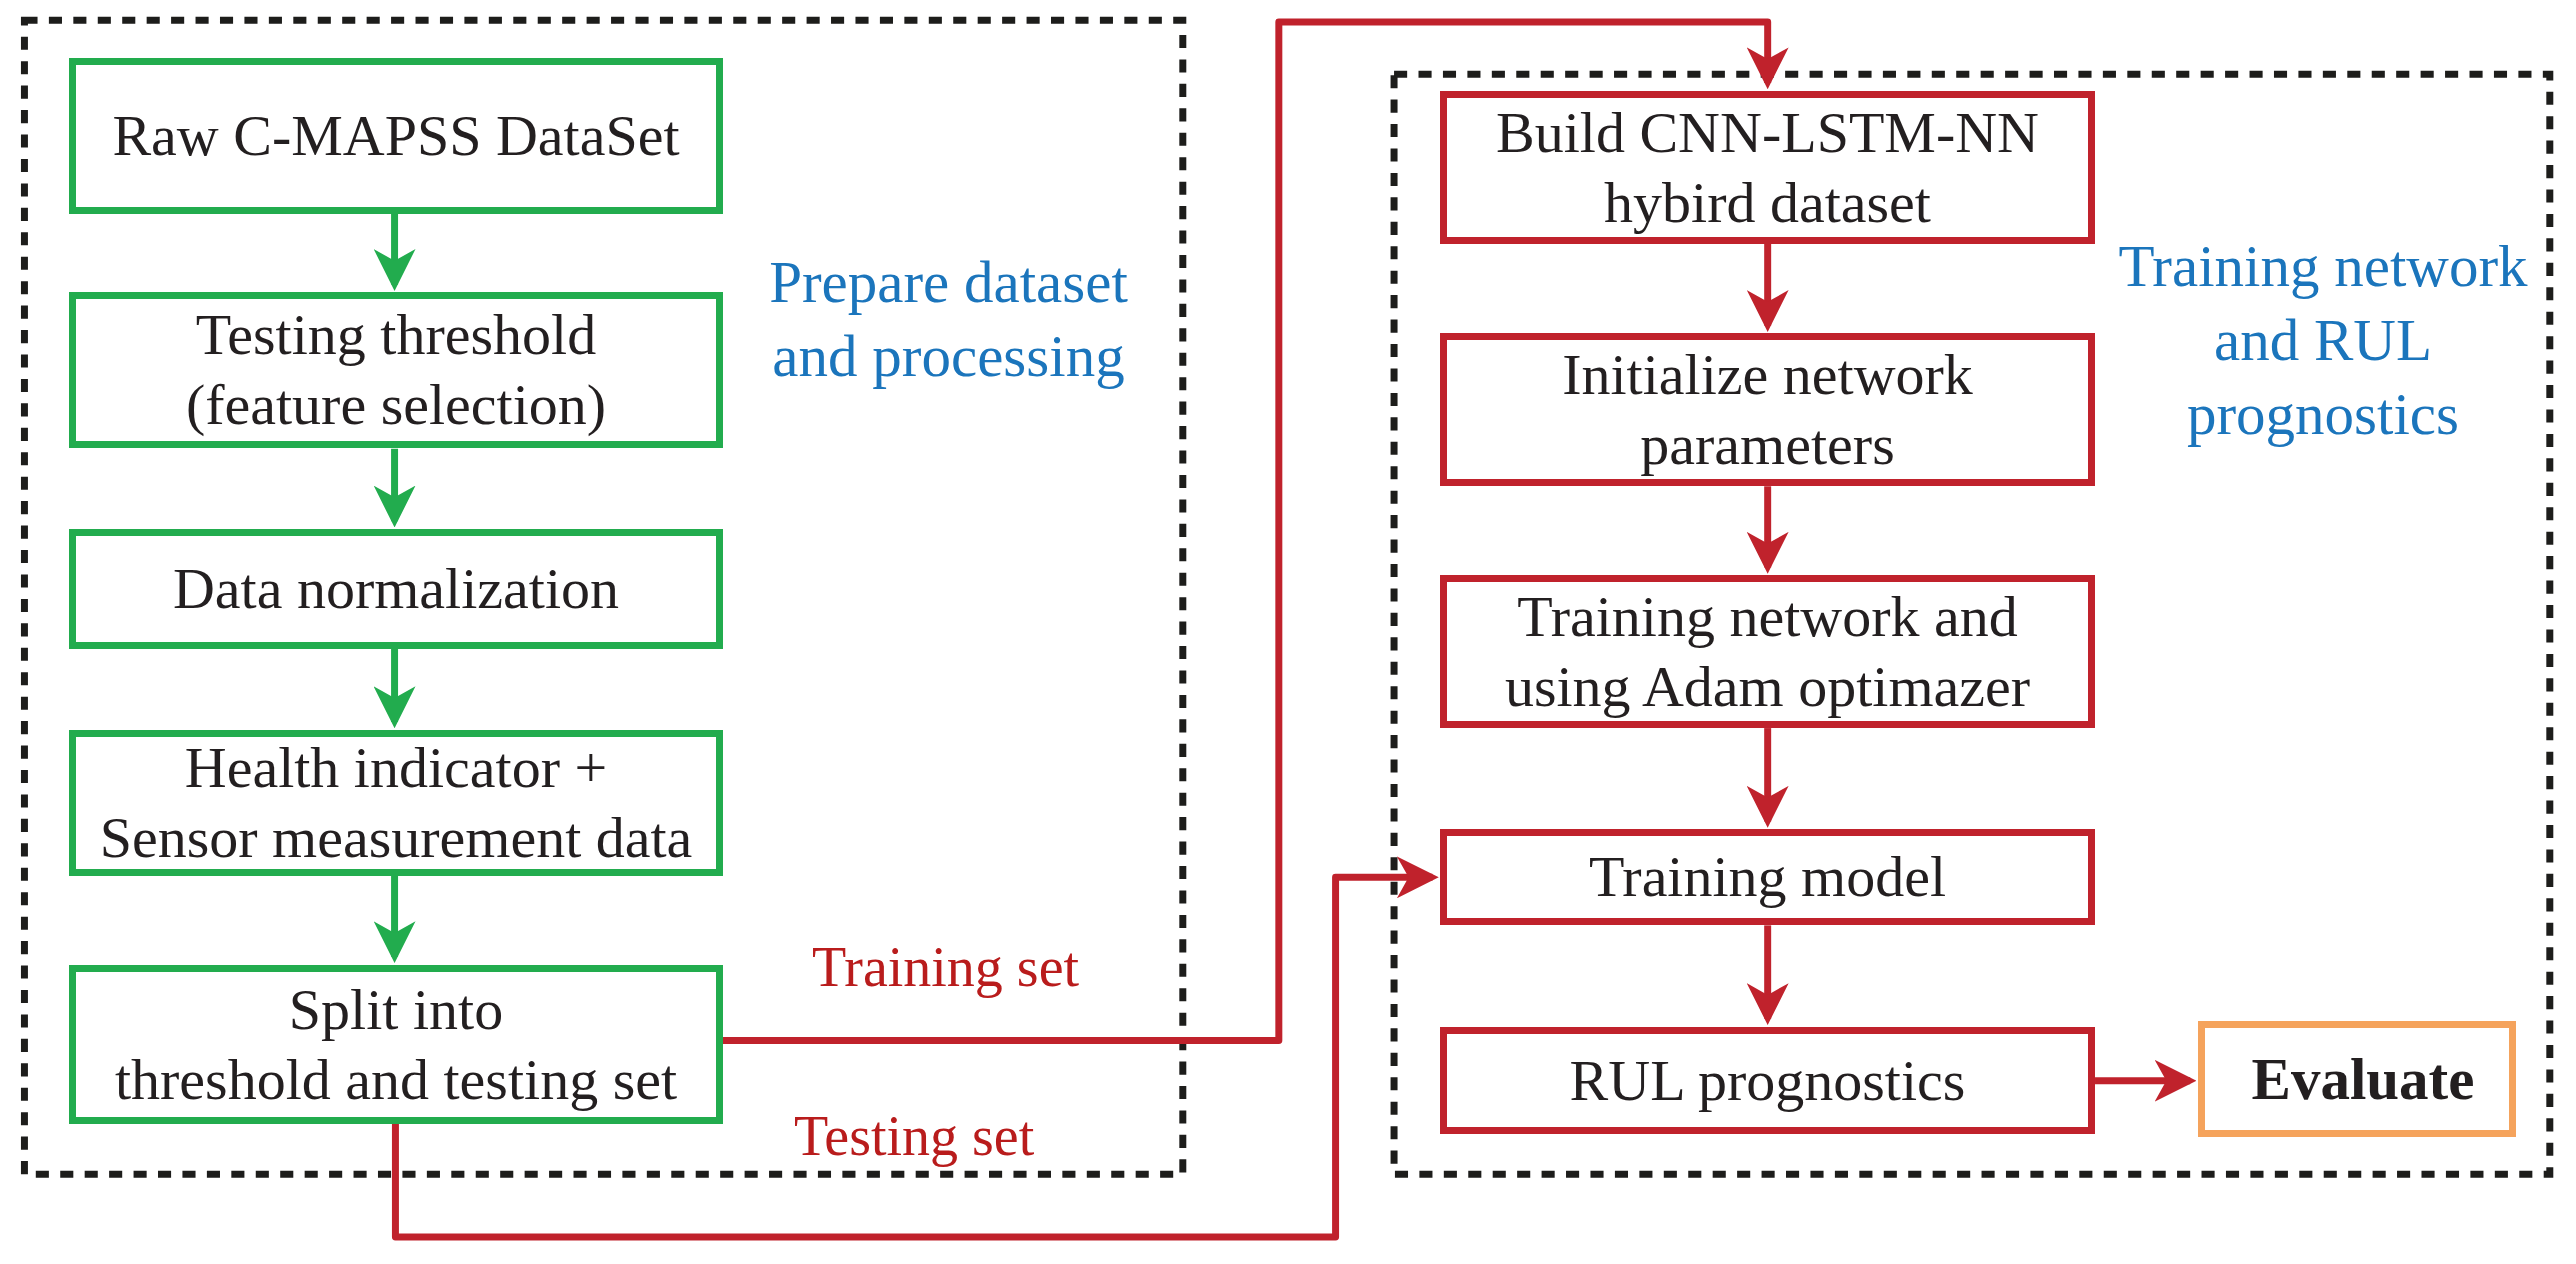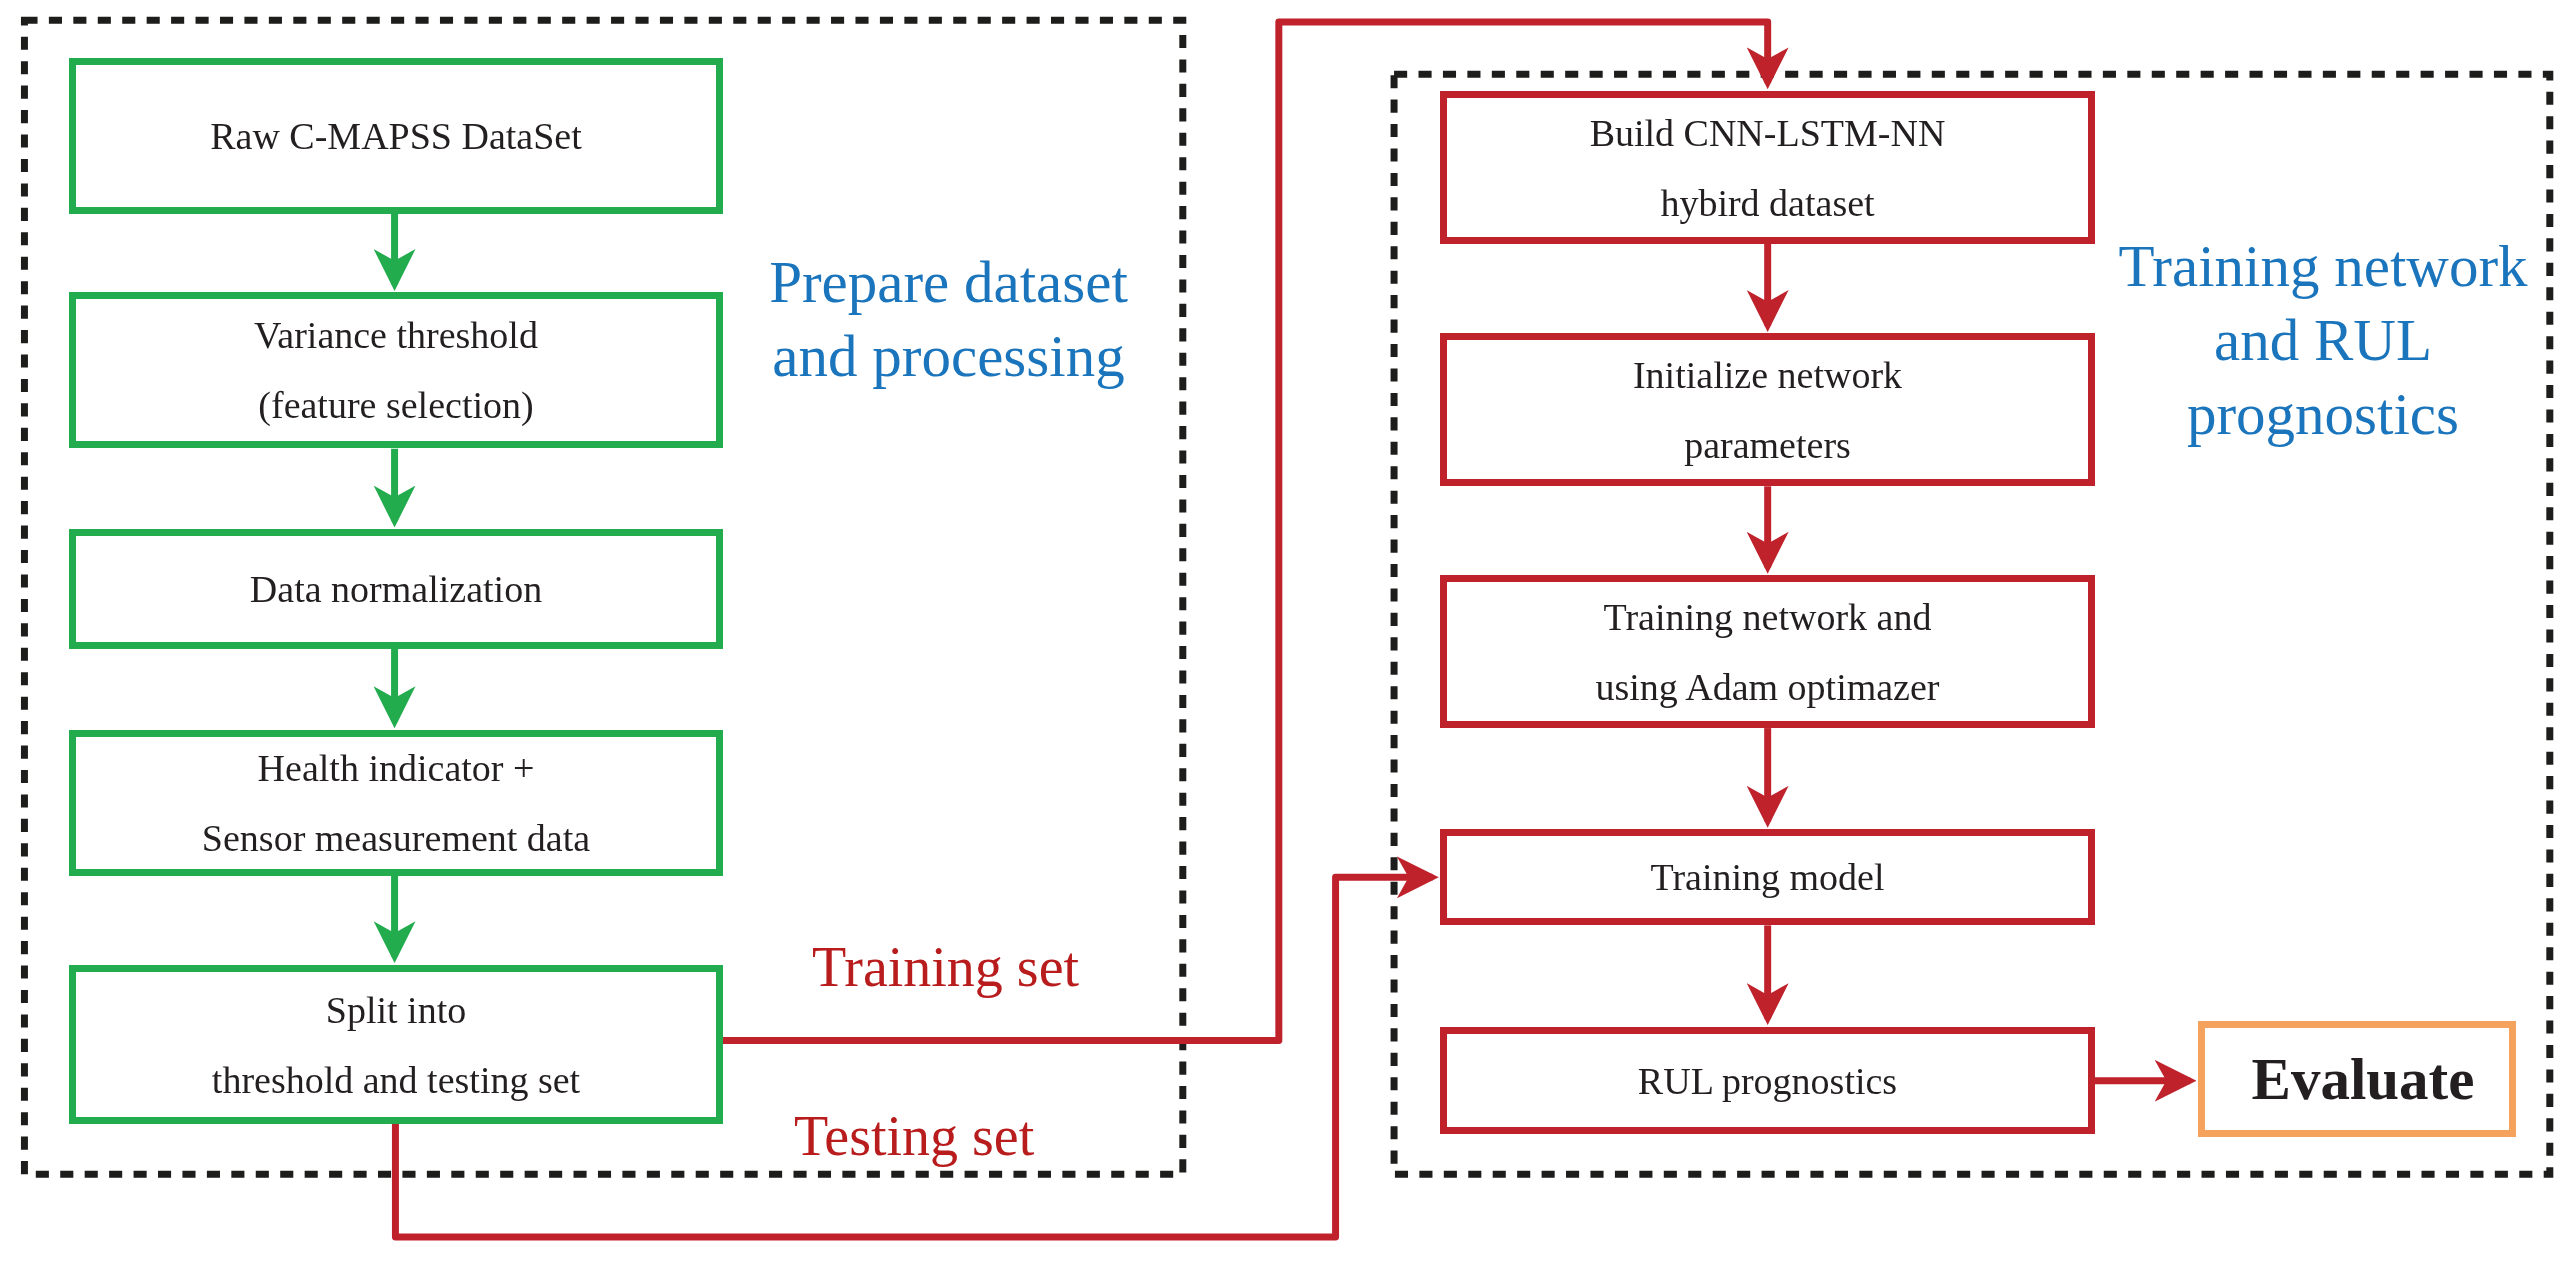--- a/index.html
+++ b/index.html
@@ -11,21 +11,21 @@
     color:#231f20;
     overflow:hidden;
   }
   svg.wires{position:absolute;left:0;top:0;width:2576px;height:1265px;}
   .box{
     position:absolute;
     box-sizing:border-box;
     display:flex;flex-direction:column;justify-content:center;align-items:center;
     text-align:center;
     background:#ffffff;
-    font-size:38px;line-height:70px;
+    font-size:58px;line-height:70px;
     z-index:2;
   }
   .box span{display:block;white-space:nowrap;}
   .green-box{border:7px solid #22ac4e;left:69px;width:654px;}
   .red-box{border:7.9px solid #c0222c;left:1440px;width:655px;}
   .orange-box{border:7px solid #f5a35c;font-weight:bold;font-size:59px;}
   .caption{
     position:absolute;text-align:center;z-index:2;
     font-size:59px;line-height:74px;color:#1b75bc;
   }
@@ -65,21 +65,21 @@
 
     <path d="M828,1192 L1465,1192 L1465,25 L2025,25 L2025,95" stroke="#c0222c" stroke-width="8" fill="none" stroke-linejoin="round" marker-end="url(#arrow-red)"></path>
 
     <path d="M453,1285 L453,1417 L1530,1417 L1530,1005 L1641,1005" stroke="#c0222c" stroke-width="8" fill="none" stroke-linejoin="round" marker-end="url(#arrow-red)"></path>
   </svg>
 
   <div class="box green-box" style="top:58px;height:156px;">
     <span>Raw C-MAPSS DataSet</span>
   </div>
   <div class="box green-box" style="top:292px;height:156px;">
-    <span>Variance threshold</span>
+    <span>Testing threshold</span>
     <span>(feature selection)</span>
   </div>
   <div class="box green-box" style="top:529px;height:120px;">
     <span>Data normalization</span>
   </div>
   <div class="box green-box" style="top:730px;height:146px;">
     <span>Health indicator +</span>
     <span>Sensor measurement data</span>
   </div>
   <div class="box green-box" style="top:965px;height:159px;">

